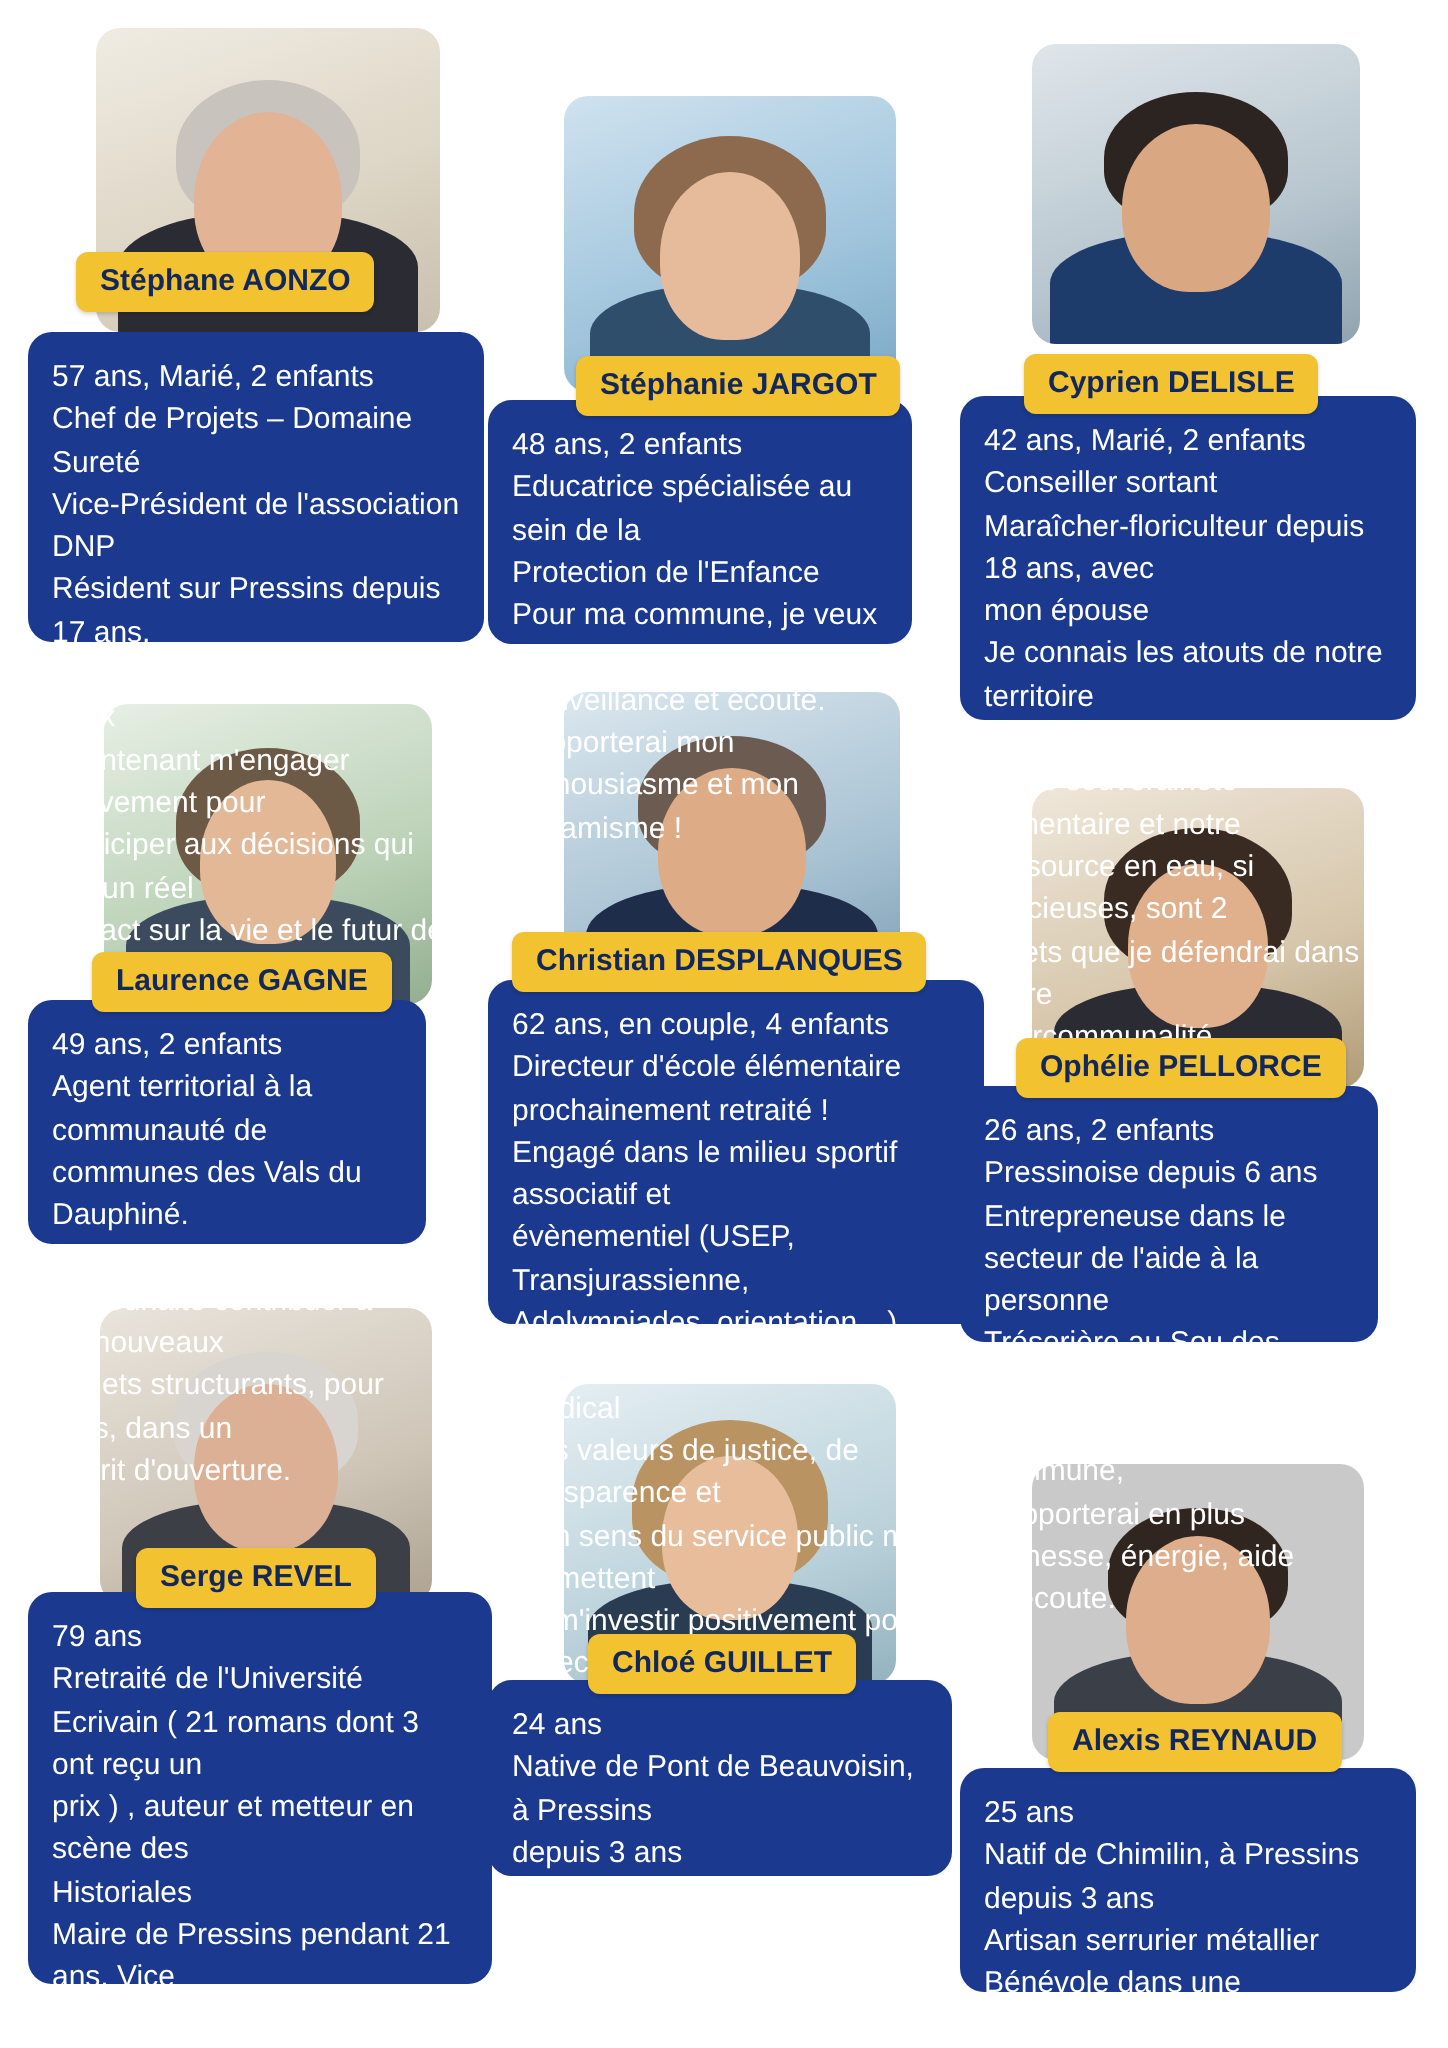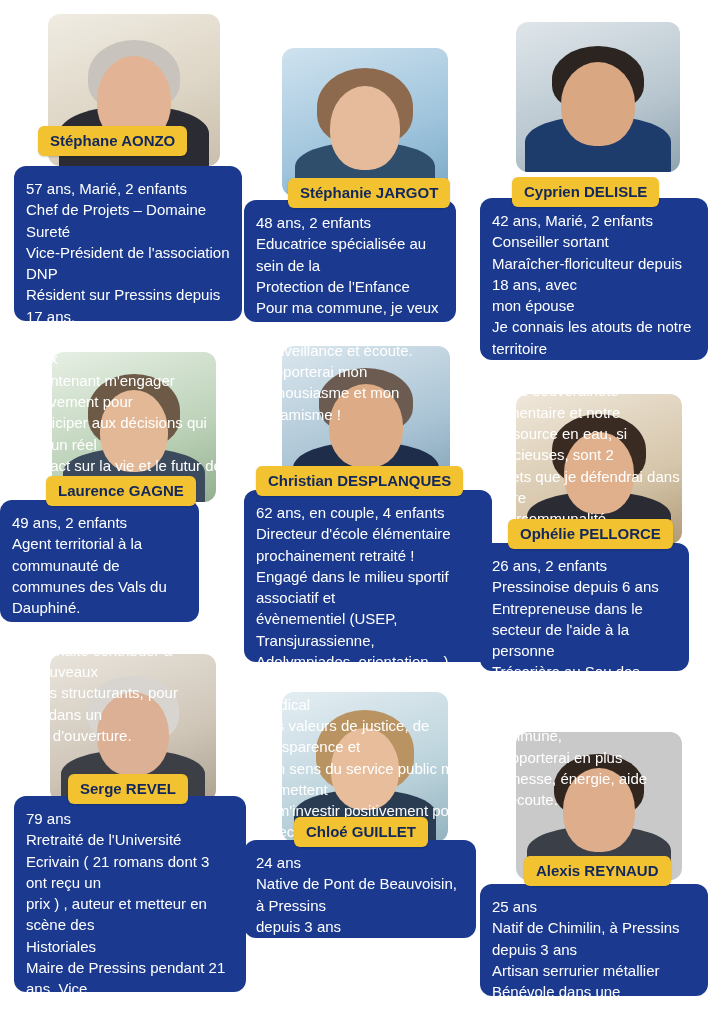--- a/index.html
+++ b/index.html
@@ -149,21 +149,21 @@
 
   <div class="card">
     <div class="photo bg-e" style="left:52px; top:352px; width:164px; height:150px;">
       <div class="ph-inner">
         <div class="torso" style="background:#3b4a5c; width:142px; height:54px; bottom:0;"></div>
         <div class="hair" style="background:#6d5a46; width:92px; height:74px; top:22px;"></div>
         <div class="face" style="background:#e3b896; width:68px; height:82px; top:38px;"></div>
       </div>
     </div>
     <div class="namebar" style="left:46px; top:476px;">Laurence GAGNE</div>
-    <div class="bio" style="left:0; top:500px; width:199px; height:122px;">49 ans, 2 enfants
+    <div class="bio" style="left:14px; top:500px; width:199px; height:122px;">49 ans, 2 enfants
 Agent territorial à la communauté de
 communes des Vals du Dauphiné.
 Pressinoise depuis 2017
 Je souhaite contribuer à de nouveaux
 projets structurants, pour tous, dans un
 esprit d'ouverture.</div>
   </div>
 
   <div class="card">
     <div class="photo bg-f" style="left:282px; top:346px; width:168px; height:152px;">

